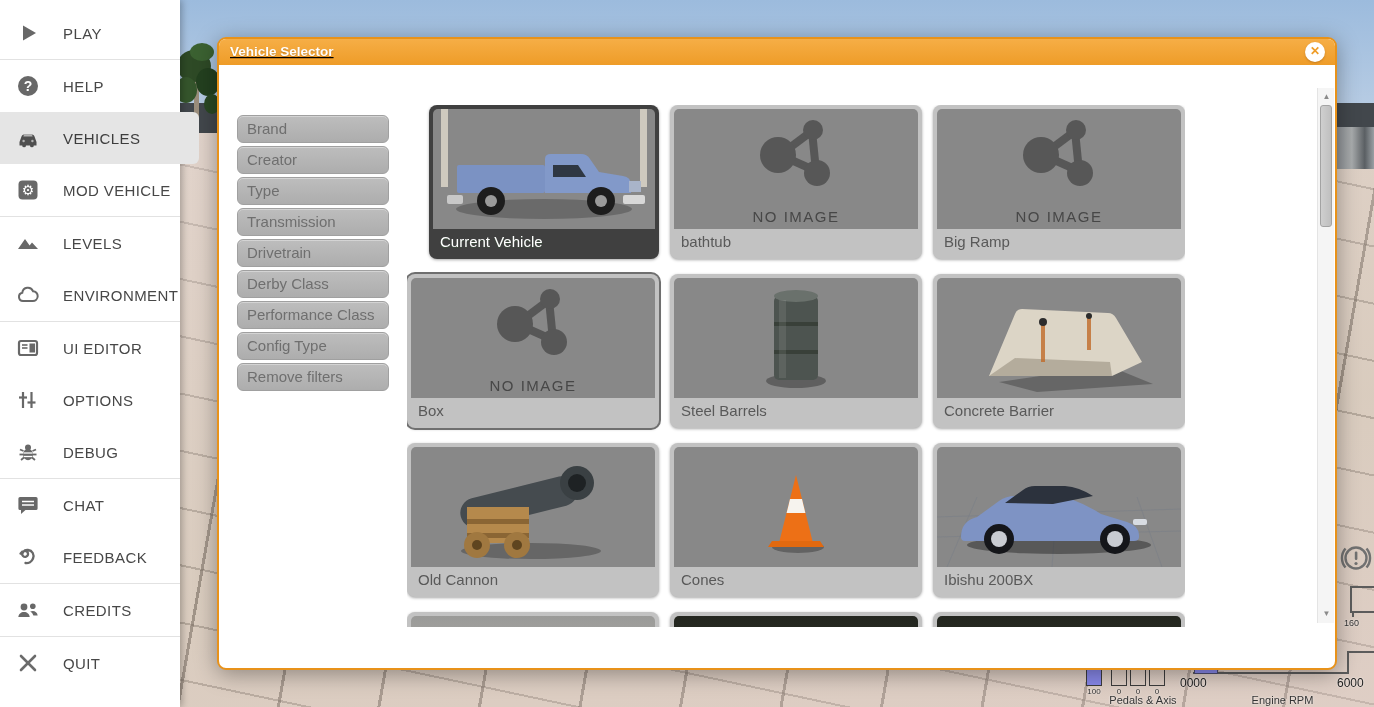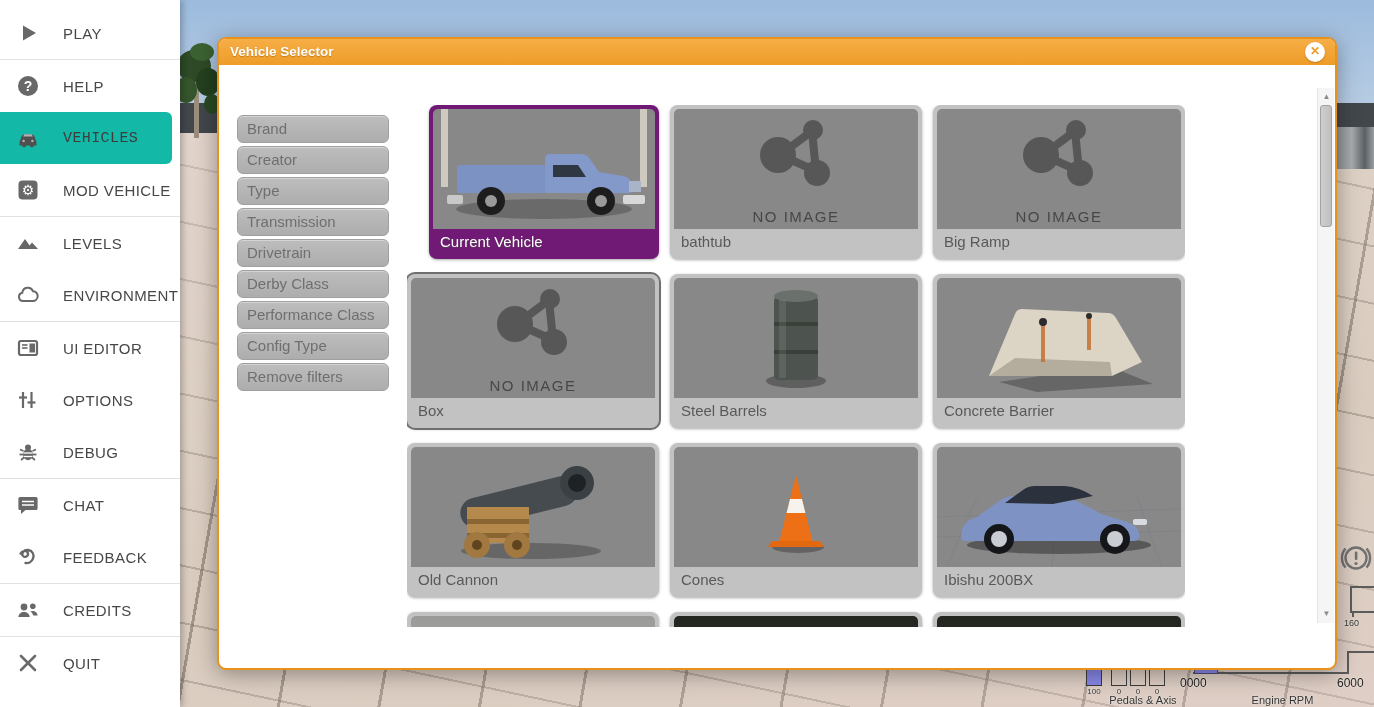--- a/index.html
+++ b/index.html
@@ -39,52 +39,52 @@
   .rpm-title { position:absolute; left:140px; top:164px; width:165px; text-align:center; font-size:11px; color:#333; }
   .pedal-box { position:absolute; top:136px; width:16px; height:20px; border:1px solid #3c3c3c; }
   .pedal-box.filled { background:#8787e8; }
   .pedal-val { position:absolute; top:157px; width:16px; text-align:center; font-size:8px; color:#333; }
   .pedals-title { position:absolute; left:28px; top:164px; width:110px; text-align:center; font-size:11px; color:#333; }
 
   
   .sidebar { position:absolute; left:0; top:0; width:180px; height:707px; background:#fff;
     box-shadow:2px 0 7px rgba(0,0,0,.28); padding-top:7px; z-index:5; }
   .side-item { height:52px; display:flex; align-items:center; padding-left:15px; cursor:pointer;gap:13px; }
-  .side-item.active { background:#14b8a6; width:172px; border-radius:0 6px 6px 0;font-family:Liberation Mono, monospace; }
+  .side-item.active { background:#e5e5e5; width:199px; border-radius:0 6px 6px 0; }
   .side-item .lbl { margin-left:9px; font-size:15px; color:#474747; letter-spacing:.4px; }
   .side-item.active .lbl { color:#3d3d3d; }
   .side-divider { height:1px; background:#e2e2e2; }
   .sicon { width:26px; height:24px; flex:0 0 26px; }
 
   
   .modal { position:absolute; left:217px; top:37px; width:1120px; height:633px;
     background:#fff; border:2px solid #e8921a; border-radius:9px;
     box-shadow:0 4px 22px rgba(0,0,0,.35); z-index:4; overflow:hidden; }
-  .modal-header { height:26px; background:linear-gradient(#f6ae46,#ee9c28); position:relative; }
+  .modal-header { height:26px; background:linear-gradient(#f6ae46,#ee9c28); position:relative;text-decoration:underline; }
   .modal-title { line-height:25px; padding-left:11px; color:#fff; font-size:13.5px; font-weight:bold;
     text-shadow:0 1px 1px rgba(140,80,0,.45); }
   .close-btn { position:absolute; right:10px; top:3px; width:20px; height:20px; background:#fff;
     border-radius:50%; text-align:center; line-height:19px; font-size:12px; font-weight:bold;
     color:#ef9d28; cursor:pointer; box-shadow:0 1px 2px rgba(120,60,0,.35); }
 
   
   .filters { position:absolute; left:18px; top:76px; width:152px; }
   .filter-btn { width:152px; height:28px; margin-bottom:3px; background:linear-gradient(#bdbdbd,#adadad);
     border:1px solid #a0a0a0; border-radius:6px; color:#6f6f6f; font-size:15px;
     line-height:26px; padding-left:9px; cursor:pointer;
     box-shadow:inset 0 1px 0 rgba(255,255,255,.35); }
 
   
   .grid-viewport { position:absolute; left:188px; top:66px; width:778px; height:522px; overflow:hidden; }
   .vgrid { display:grid; grid-template-columns:repeat(3,252px); grid-auto-rows:154px; gap:15px 11px; }
   .card { background:#c2c2c2; border-radius:8px; padding:4px; cursor:pointer;
     box-shadow:0 1px 3px rgba(0,0,0,.35); position:relative; }
   .card .img { height:120px; border-radius:5px 5px 0 0; overflow:hidden; position:relative; background:#888; }
   .card .vname { height:26px; line-height:26px; padding-left:7px; font-size:15px; color:#595959; }
-  .card.current { background:#701a75; width:230px; margin-left:22px; }
+  .card.current { background:#404040; width:230px; margin-left:22px; }
   .card.current .vname { color:#fff; text-shadow:0 1px 1px rgba(60,100,60,.5); }
   .card.hovered { box-shadow:0 0 0 2px #6f6f6f, 0 1px 3px rgba(0,0,0,.35); }
 
   
   .noimage { background:
       linear-gradient(135deg, rgba(255,255,255,.16), rgba(0,0,0,.05) 45%, rgba(255,255,255,.10) 70%, rgba(0,0,0,.08)),
       repeating-linear-gradient(0deg, #8f8f8f 0 2px, #9d9d9d 2px 4px); }
   .noimage .mol { position:absolute; left:50%; top:8px; transform:translateX(-50%); }
   .noimage .nit { position:absolute; left:0; right:0; bottom:4px; text-align:center;
     font-size:15px; font-weight:normal; color:#474747; letter-spacing:1.5px; }

